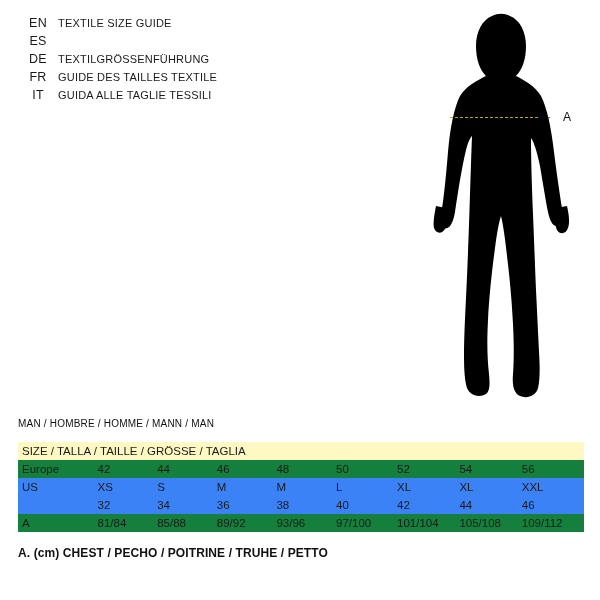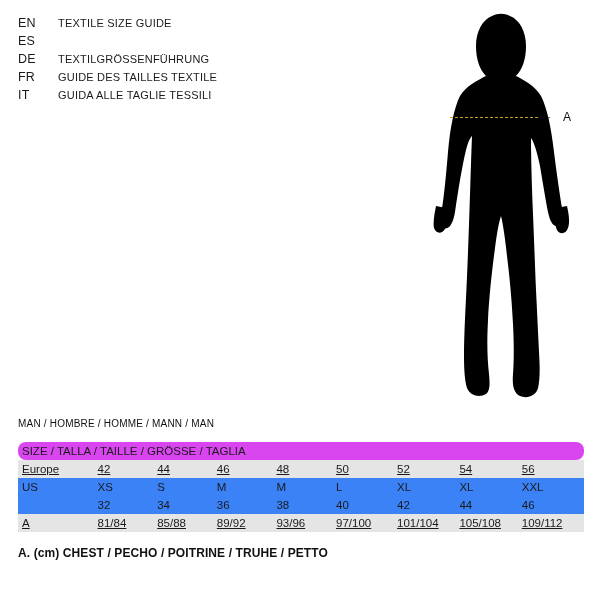--- a/index.html
+++ b/index.html
@@ -25,20 +25,21 @@
     position: absolute;
     left: 18px;
     top: 14px;
     width: 360px;
   }
   .lang-row {
     display: flex;
     align-items: baseline;
     height: 18px;
     line-height: 18px;
+    text-align: center;
   }
   .lang-code {
     width: 40px;
     font-size: 12.5px;
     letter-spacing: 0.2px;
     color: #1a1a1a;
   }
   .lang-text {
     font-size: 11px;
     letter-spacing: 0.2px;
@@ -110,31 +111,29 @@
     border-collapse: collapse;
     font-size: 11.5px;
     color: #1a1a1a;
   }
   table.size-table td {
     padding: 0;
     height: 18px;
     vertical-align: middle;
   }
   tr.head-row td {
-    background: #d946ef;
+    background: #fef9c3;
     font-size: 11.5px;
     color: #1a1a1a;
-    border-radius: 8px;
   }
   tr.alt td {
     background: #3b82f6;
   }
   tr.plain td {
-    background: #e5e5e5;
-    text-decoration: underline;
+    background: #15803d;
   }
   .c-label {
     width: 86px;
     padding-left: 4px !important;
   }
   .c-val {
     width: 68px;
     text-align: left;
   }
 

